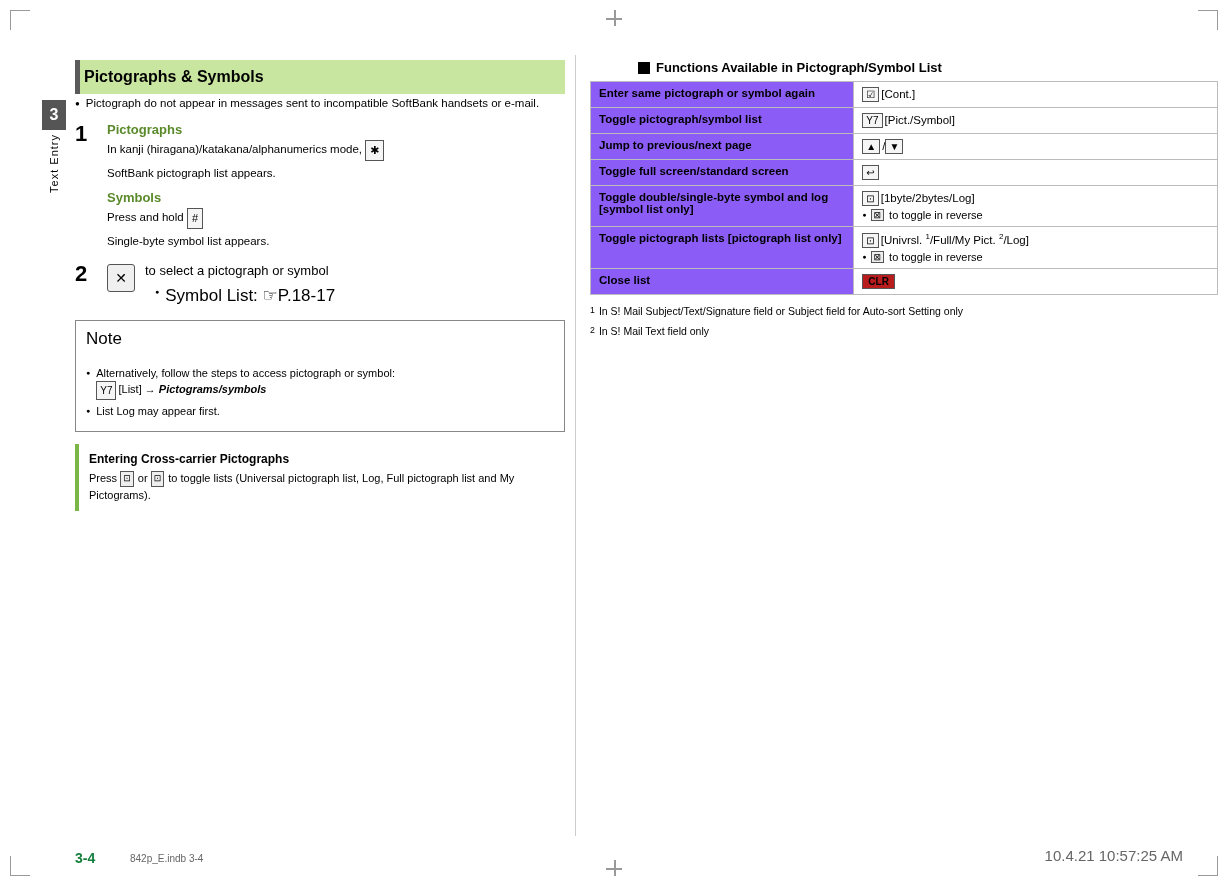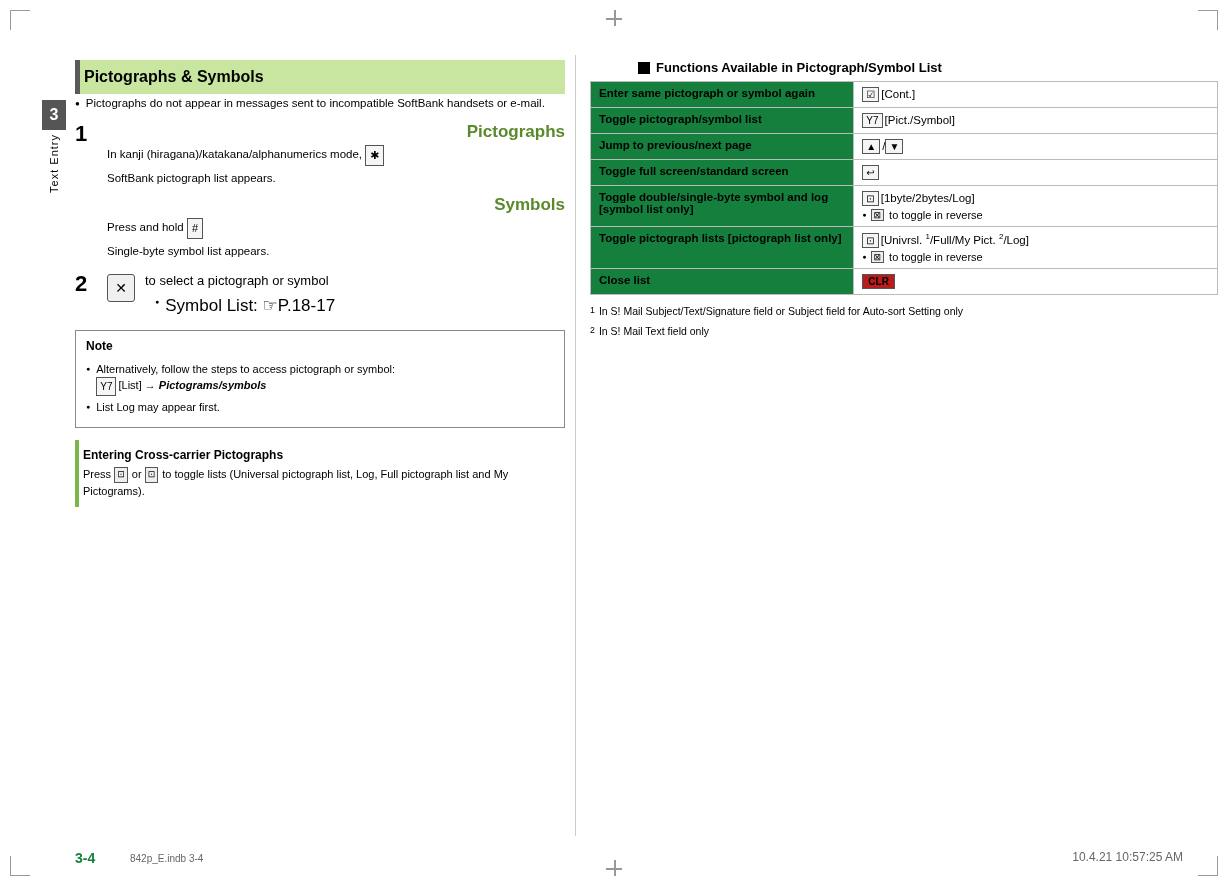--- a/index.html
+++ b/index.html
@@ -156,23 +156,22 @@
       color: #000;
       min-width: 22px;
       line-height: 1.1;
     }
     .step-body {
       flex: 1;
     }
     .step-subheading {
       color: #5a8a2a;
       font-weight: bold;
-      font-size: 17px;
+      font-size: 13px;
       margin-bottom: 3px;
-      text-align: right;
     }
     .step-text {
       font-size: 11.5px;
       line-height: 1.5;
       margin-bottom: 4px;
     }
 
     
     .key-box {
       display: inline-block;
@@ -223,23 +222,23 @@
     }
 
     
     .note-box {
       border: 1.5px solid #888;
       padding: 8px 10px;
       margin-bottom: 12px;
       margin-top: 4px;
     }
     .note-heading {
-      font-weight: bold;
-      font-size: 12px;
-      margin-bottom: 8px;
+      font-weight: normal;
+      font-size: 17px;
+      margin-bottom: 16px;
     }
     .note-item {
       display: flex;
       gap: 6px;
       font-size: 11px;
       line-height: 1.5;
       margin-bottom: 3px;
     }
     .note-item::before {
       content: '●';
@@ -248,21 +247,21 @@
       flex-shrink: 0;
     }
     .bold-italic {
       font-weight: bold;
       font-style: italic;
     }
 
     
     .highlight-box {
       border-left: 4px solid #7ab648;
-      padding: 8px 4px;
+      padding: 8px 10px;
       background: #fff;
       margin-bottom: 8px;
     }
     .highlight-title {
       font-weight: bold;
       font-size: 12px;
       margin-bottom: 4px;
     }
     .highlight-text {
       font-size: 11px;
@@ -301,21 +300,21 @@
       font-size: 11.5px;
     }
     .functions-table tr td {
       border: 1px solid #bbb;
       padding: 5px 8px;
       vertical-align: top;
     }
     .functions-table tr td:first-child {
       font-weight: bold;
       width: 42%;
-      background: #15803d;
+      background: #8b5cf6;
     }
     .functions-table tr td:last-child {
       width: 58%;
     }
     .table-btn {
       display: inline-block;
       border: 1.5px solid #555;
       padding: 1px 3px;
       font-size: 10px;
       background: #f5f5f5;
@@ -389,21 +388,21 @@
       position: absolute;
       bottom: 22px;
       left: 130px;
       font-size: 10px;
       color: #666;
     }
     .footer-right {
       position: absolute;
       bottom: 22px;
       right: 45px;
-      font-size: 12px;
+      font-size: 15px;
       color: #666;
     }
 
     .superscript {
       font-size: 8px;
       vertical-align: super;
     }
   </style>
 </head>
 <body>
@@ -422,21 +421,21 @@
 
 <div class="center-divider"></div>
 
 <div class="left-content">
 
   <div class="section-header">
     <span>Pictographs &amp; Symbols</span>
   </div>
 
   <div class="bullet-text">
-    <span>Pictographs do not appear in messages sent to incompatible SoftBank handsets or e-mail.</span>
+    <span>Pictograph do not appear in messages sent to incompatible SoftBank handsets or e-mail.</span>
   </div>
 
   <div class="step-container">
     <div class="step-num">1</div>
     <div class="step-body">
 
       <div class="step-subheading">Pictographs</div>
       <div class="step-text">
         In kanji (hiragana)/katakana/alphanumerics mode, <span class="key-box">✱</span>
       </div>

